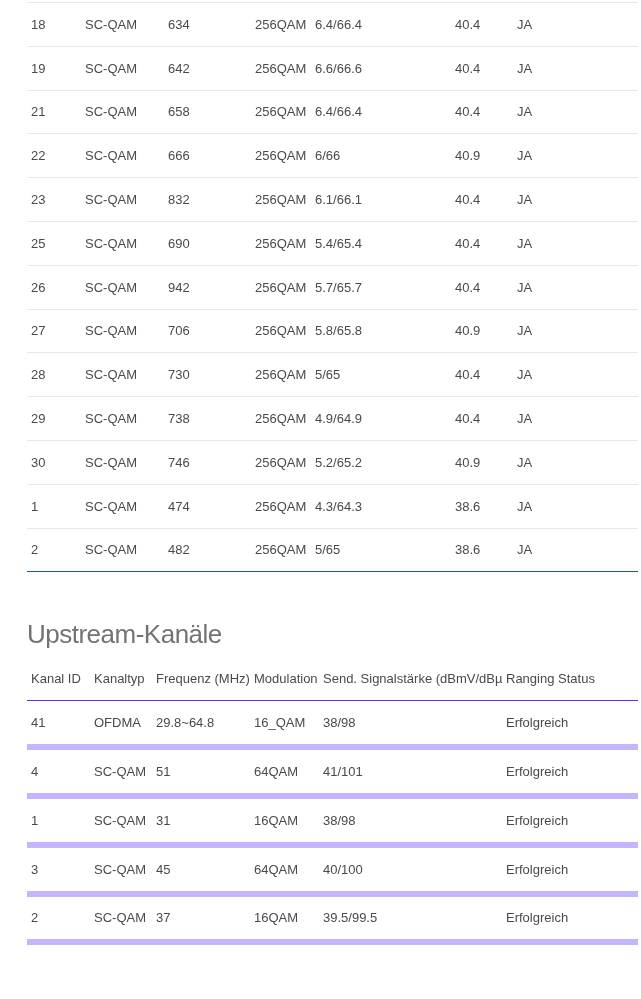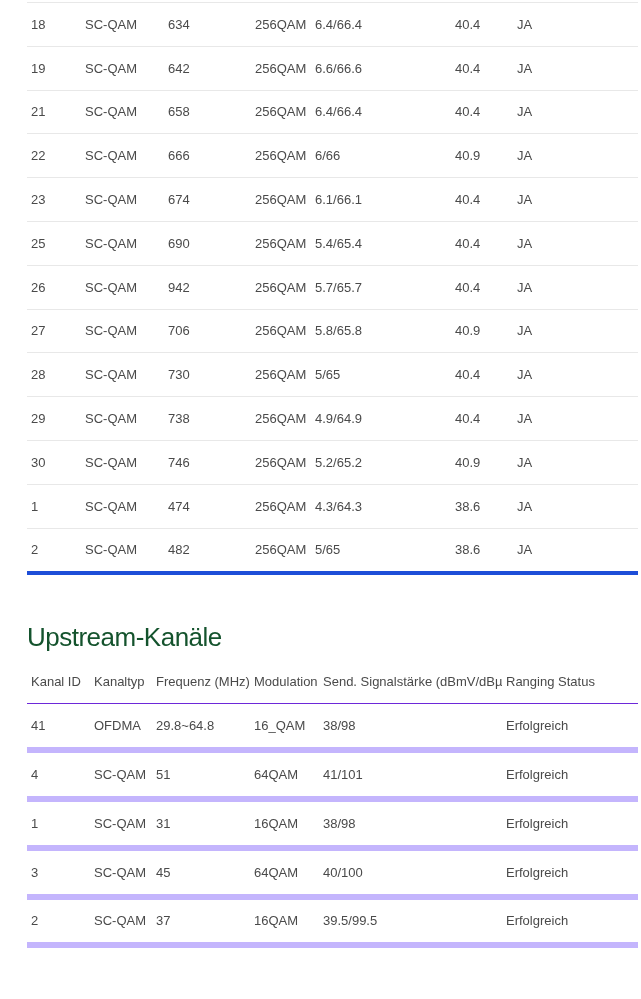--- a/index.html
+++ b/index.html
@@ -30,31 +30,31 @@
     padding: 0 4px;
     height: 42.8px;
     text-align: left;
     vertical-align: middle;
     font-weight: 400;
     white-space: nowrap;
     overflow: hidden;
   }
   
   table.downstream td { border-top: 1px solid #e8e8e8; }
-  table.downstream { border-bottom: 4px solid #1d4ed8; }
+  table.downstream { border-bottom: 1px solid #1d4ed8; }
   
   table.upstream thead th { border-bottom: 1px solid #6d28d9; height: 43px; }
   table.upstream tbody td { border-bottom: 6px solid #c4b5fd; }
   h2.section-heading {
     margin: 47px 0 8px 0;
     font-size: 26px;
     line-height: 30px;
     font-weight: 400;
     letter-spacing: -0.5px;
-    color: #14532d;
+    color: #737373;
   }
 </style>
 </head>
 <body>
 
 <div class="page">
 
   <table class="tbl downstream">
     <colgroup>
       <col style="width:54px">
@@ -98,21 +98,21 @@
           <td>SC-QAM</td>
           <td>666</td>
           <td>256QAM</td>
           <td>6/66</td>
           <td>40.9</td>
           <td>JA</td>
         </tr>
         <tr>
           <td>23</td>
           <td>SC-QAM</td>
-          <td>674</td>
+          <td>832</td>
           <td>256QAM</td>
           <td>6.1/66.1</td>
           <td>40.4</td>
           <td>JA</td>
         </tr>
         <tr>
           <td>25</td>
           <td>SC-QAM</td>
           <td>690</td>
           <td>256QAM</td>

